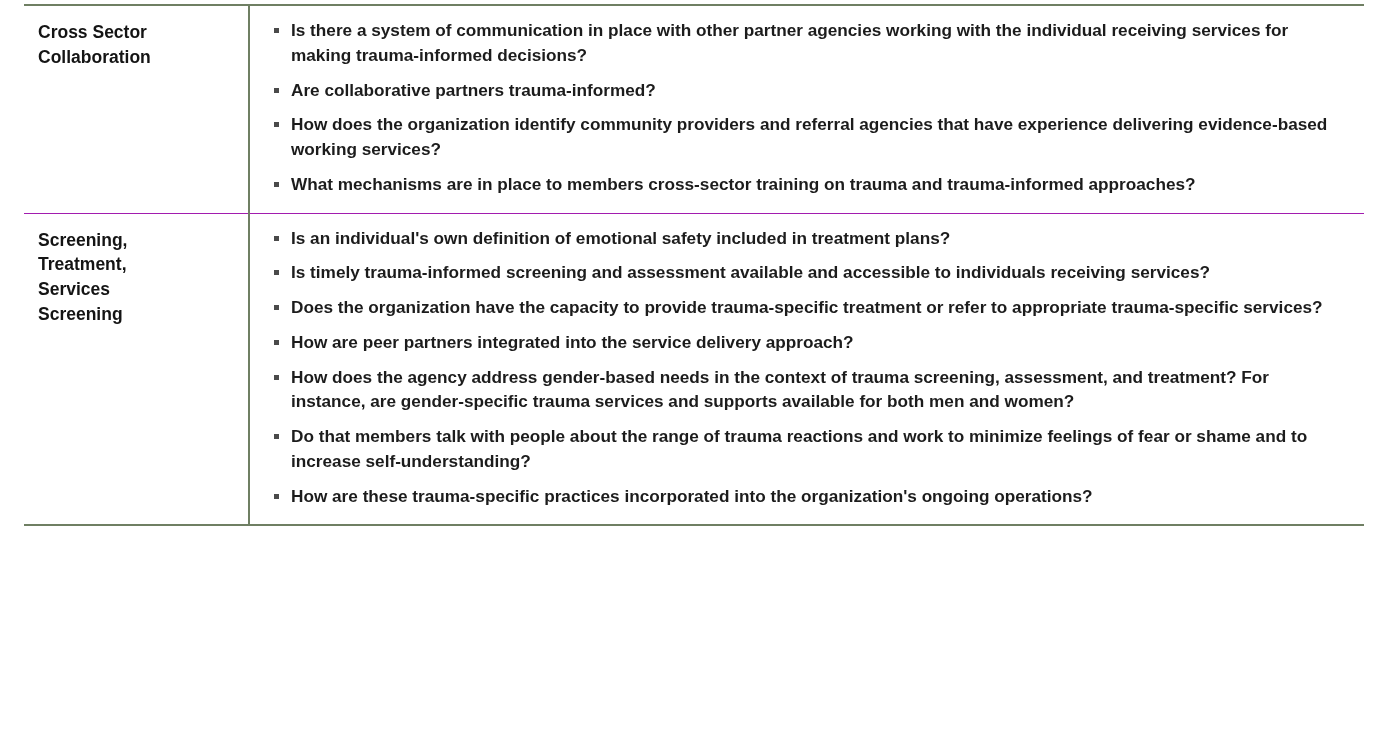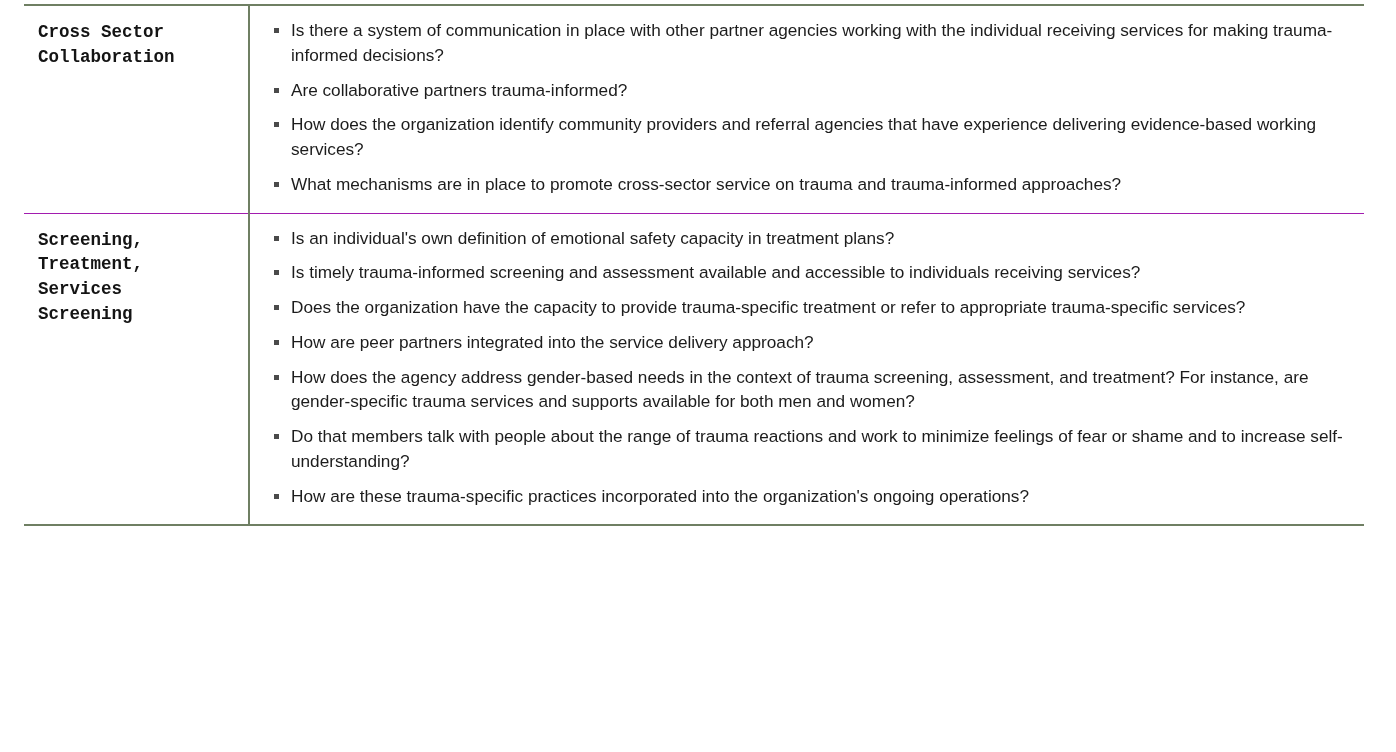--- a/index.html
+++ b/index.html
@@ -38,24 +38,24 @@
     background: #ffffff;
   }
   td.cat-cell {
     width: 196px;
     padding: 14px 14px 18px 14px;
     border-right: 2px solid #6f7f63;
     font-weight: bold;
     font-size: 17.5px;
     line-height: 1.42;
     color: #141414;
-    font-family: Liberation Mono, monospace;
   }
   td.items-cell {
     padding: 12px 16px 16px 22px;
+    font-weight: bold;
   }
   ul.bullets {
     list-style: none;
     margin: 0;
     padding: 0;
   }
   ul.bullets > li {
     position: relative;
     padding-left: 19px;
     margin: 0 0 10px 0;
@@ -89,34 +89,34 @@
       <tr class="section-row">
         <td class="cat-cell">
           <span class="cat-line">Cross Sector</span>
           <span class="cat-line">Collaboration</span>
         </td>
         <td class="items-cell">
           <ul class="bullets">
             <li>Is there a system of communication in place with other partner agencies working with the individual receiving services for making trauma-informed decisions?</li>
             <li>Are collaborative partners trauma-informed?</li>
             <li>How does the organization identify community providers and referral agencies that have experience delivering evidence-based working services?</li>
-            <li>What mechanisms are in place to promote cross-sector service on trauma and trauma-informed approaches?</li>
+            <li>What mechanisms are in place to members cross-sector training on trauma and trauma-informed approaches?</li>
           </ul>
         </td>
       </tr>
       <tr class="section-row">
         <td class="cat-cell">
           <span class="cat-line">Screening,</span>
           <span class="cat-line">Treatment,</span>
           <span class="cat-line">Services</span>
           <span class="cat-line">Screening</span>
         </td>
         <td class="items-cell">
           <ul class="bullets">
-            <li>Is an individual's own definition of emotional safety capacity in treatment plans?</li>
+            <li>Is an individual's own definition of emotional safety included in treatment plans?</li>
             <li>Is timely trauma-informed screening and assessment available and accessible to individuals receiving services?</li>
             <li>Does the organization have the capacity to provide trauma-specific treatment or refer to appropriate trauma-specific services?</li>
             <li>How are peer partners integrated into the service delivery approach?</li>
             <li>How does the agency address gender-based needs in the context of trauma screening, assessment, and treatment? For instance, are gender-specific trauma services and supports available for both men and women?</li>
             <li>Do that members talk with people about the range of trauma reactions and work to minimize feelings of fear or shame and to increase self-understanding?</li>
             <li>How are these trauma-specific practices incorporated into the organization's ongoing operations?</li>
           </ul>
         </td>
       </tr>
     </tbody>

